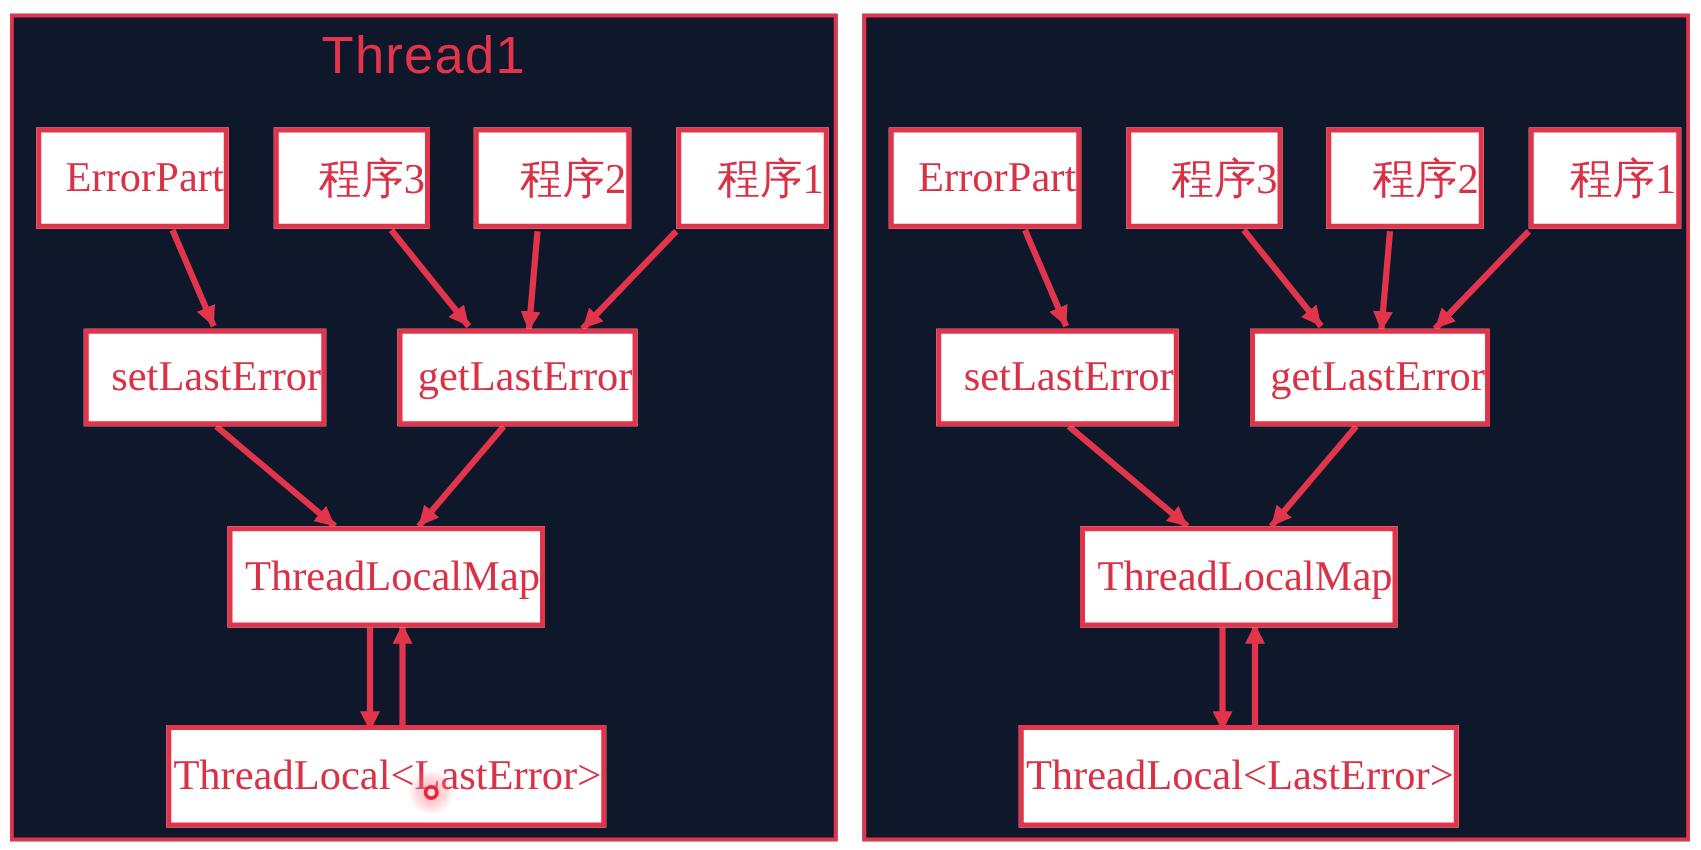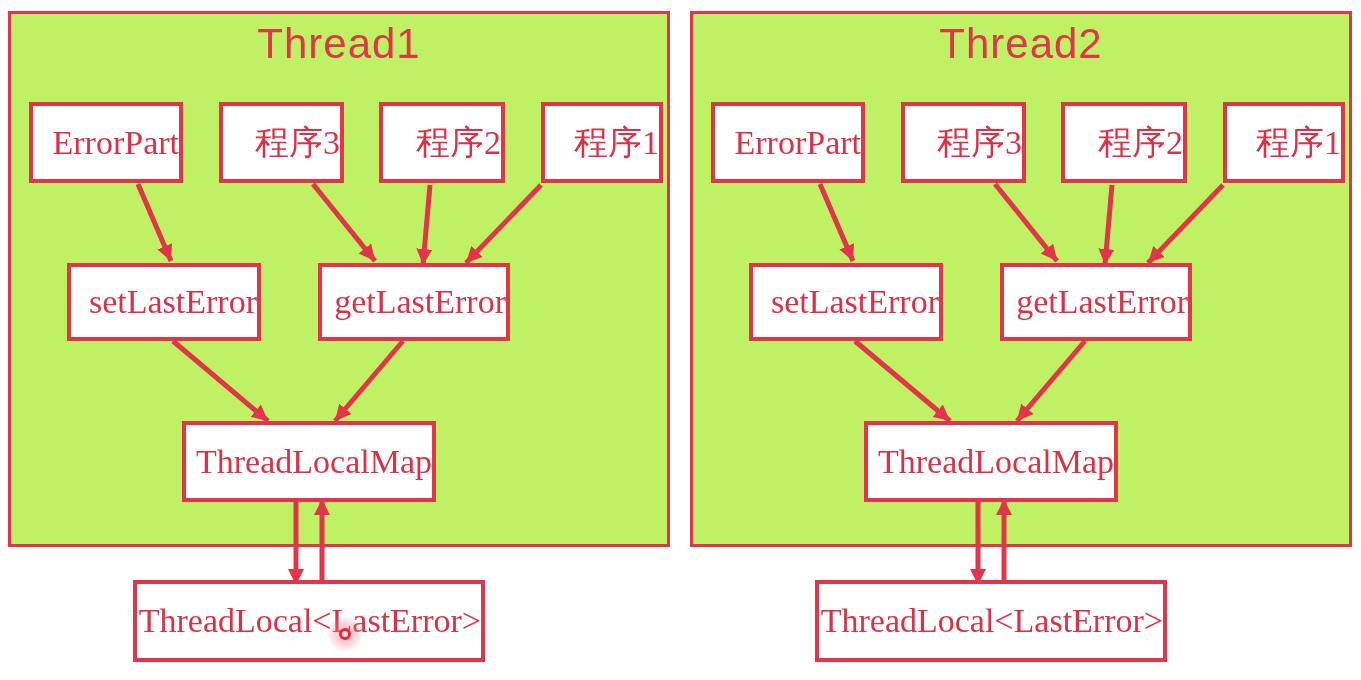--- a/index.html
+++ b/index.html
@@ -1,22 +1,22 @@
 <!DOCTYPE html>
 <html><head>
 <meta charset="utf-8">
 <style>
   html,body{margin:0;padding:0;background:#ffffff;}
   body{
     width:1361px;height:680px;position:relative;overflow:hidden;
     font-family:"Liberation Serif","DejaVu Serif",serif;
   }
   .panel{
-    position:absolute;top:11px;width:662px;height:536px;
-    border:3px solid #e2344a;background:#bef264;box-sizing:border-box;
+    position:absolute;top:11px;width:662px;height:662px;
+    border:3px solid #e2344a;background:#0f172a;box-sizing:border-box;
   }
   .panel-title{
     position:absolute;top:6px;left:0;width:100%;text-align:center;
     font-family:"Liberation Sans","DejaVu Sans",sans-serif;
     font-size:42px;color:#e2344a;letter-spacing:1px;
   }
   .edges{position:absolute;left:0;top:0;width:662px;height:662px;}
   .edges line{stroke:#e2344a;stroke-width:5;}
   .node{
     position:absolute;border:4px solid #e2344a;background:#ffffff;
@@ -79,21 +79,20 @@
   <div class="node" style="left:122px;top:566px;width:352px;height:82px">
     <span>ThreadLocal&lt;LastError&gt;</span>
   </div>
 
   <div class="cursor-glow" style="left:316px;top:602px">
     <div class="cursor-dot"></div>
   </div>
 </div>
 
 <div class="panel" style="left:690px">
-  <div class="panel-title">Thread2</div>
 
   <svg class="edges" width="662" height="662" viewBox="0 0 662 662">
     <defs>
       <marker id="ah1" viewBox="0 0 10 10" refX="10" refY="5" markerWidth="3.2" markerHeight="3.2" orient="auto">
         <path d="M0,0 L10,5 L0,10 z" fill="#e2344a"></path>
       </marker>
     </defs>
     <line x1="127" y1="170" x2="160" y2="247" marker-end="url(#ah1)"></line>
     <line x1="302" y1="170" x2="364" y2="247" marker-end="url(#ah1)"></line>
     <line x1="419" y1="171" x2="412" y2="251" marker-end="url(#ah1)"></line>

